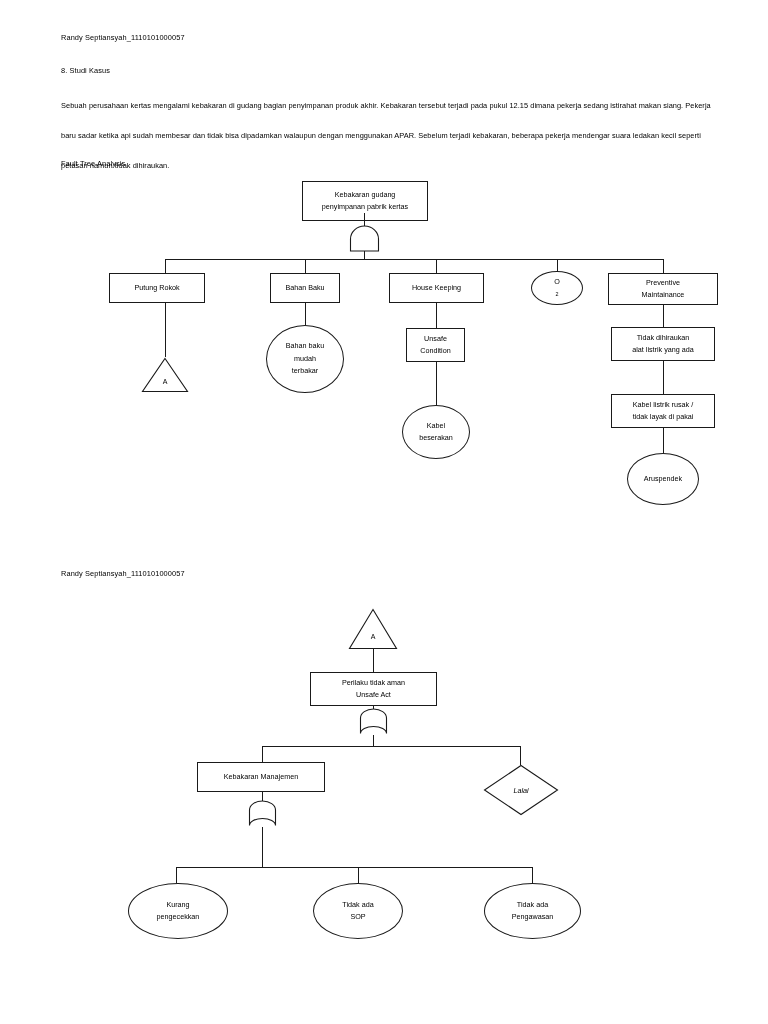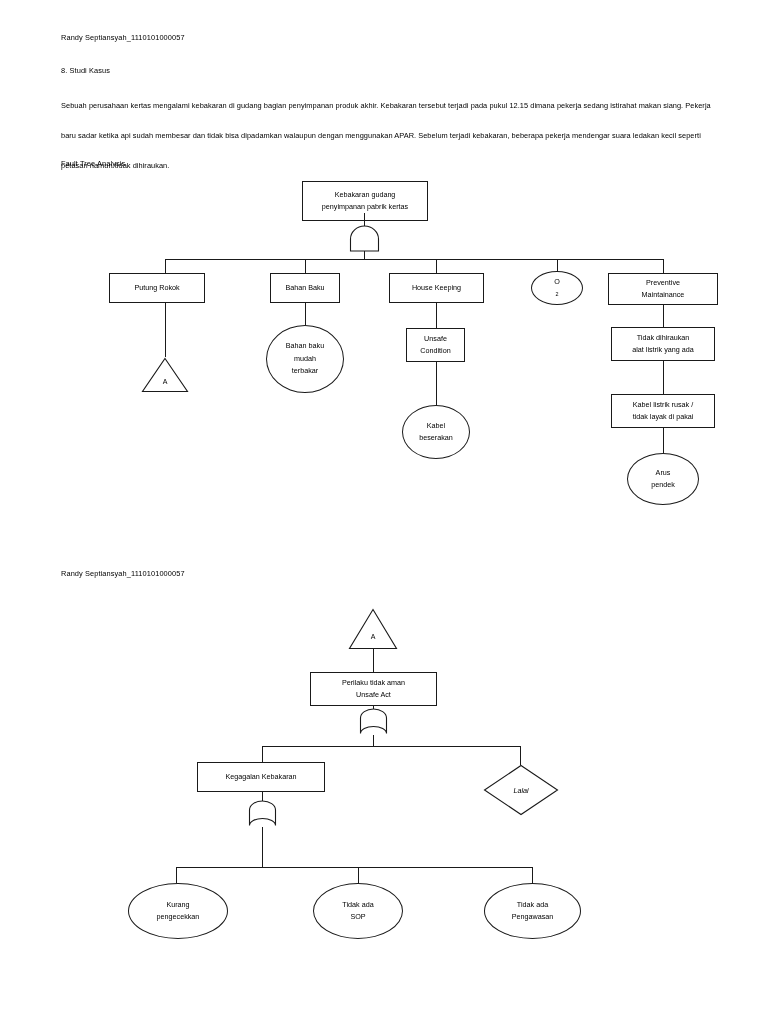--- a/index.html
+++ b/index.html
@@ -194,21 +194,21 @@
     <div class="node rect" style="left:611px; top:327px; width:104px; height:34px; flex-direction:column;">
       <span>Tidak dihiraukan</span>
       <span>alat listrik yang ada</span>
     </div>
     <div class="line-v" style="left:663px; top:361px; height:33px;"></div>
     <div class="node rect" style="left:611px; top:394px; width:104px; height:34px; flex-direction:column;">
       <span>Kabel listrik rusak /</span>
       <span>tidak layak di pakai</span>
     </div>
     <div class="line-v" style="left:663px; top:428px; height:25px;"></div>
-    <div class="node ellipse" style="left:627px; top:453px; width:72px; height:52px; flex-direction:column;">
+    <div class="node ellipse" style="left:627px; top:453px; width:72px; height:52px; flex-direction:row;">
       <span>Arus</span>
       <span>pendek</span>
     </div>
   </div>
 
   <div class="txt" style="left:61px; top:570px;">Randy Septiansyah_1110101000057</div>
 
   <div>
 
     <div class="tri" style="left:348px; top:608px; width:50px; height:42px;">
@@ -233,21 +233,21 @@
       </svg>
     </div>
 
     <div class="line-v" style="left:373px; top:735px; height:11px;"></div>
 
     <div class="line-h" style="left:262px; top:746px; width:259px;"></div>
     <div class="line-v" style="left:262px; top:746px; height:16px;"></div>
     <div class="line-v" style="left:520px; top:746px; height:19px;"></div>
 
     <div class="node rect" style="left:197px; top:762px; width:128px; height:30px;">
-      <span>Kegagalan Kebakaran</span>
+      <span>Kebakaran Manajemen</span>
     </div>
 
     <div class="diamond" style="left:483px; top:764px; width:76px; height:52px;">
       <svg width="76" height="52" viewBox="0 0 76 52">
         <path d="M38 1.5 L74.5 26 L38 50.5 L1.5 26 Z" fill="#ffffff" stroke="#1a1a1a" stroke-width="1.1"></path>
       </svg>
       <div class="diamond-label" style="top:22px;">Lalai</div>
     </div>
 
     <div class="line-v" style="left:262px; top:792px; height:11px;"></div>

